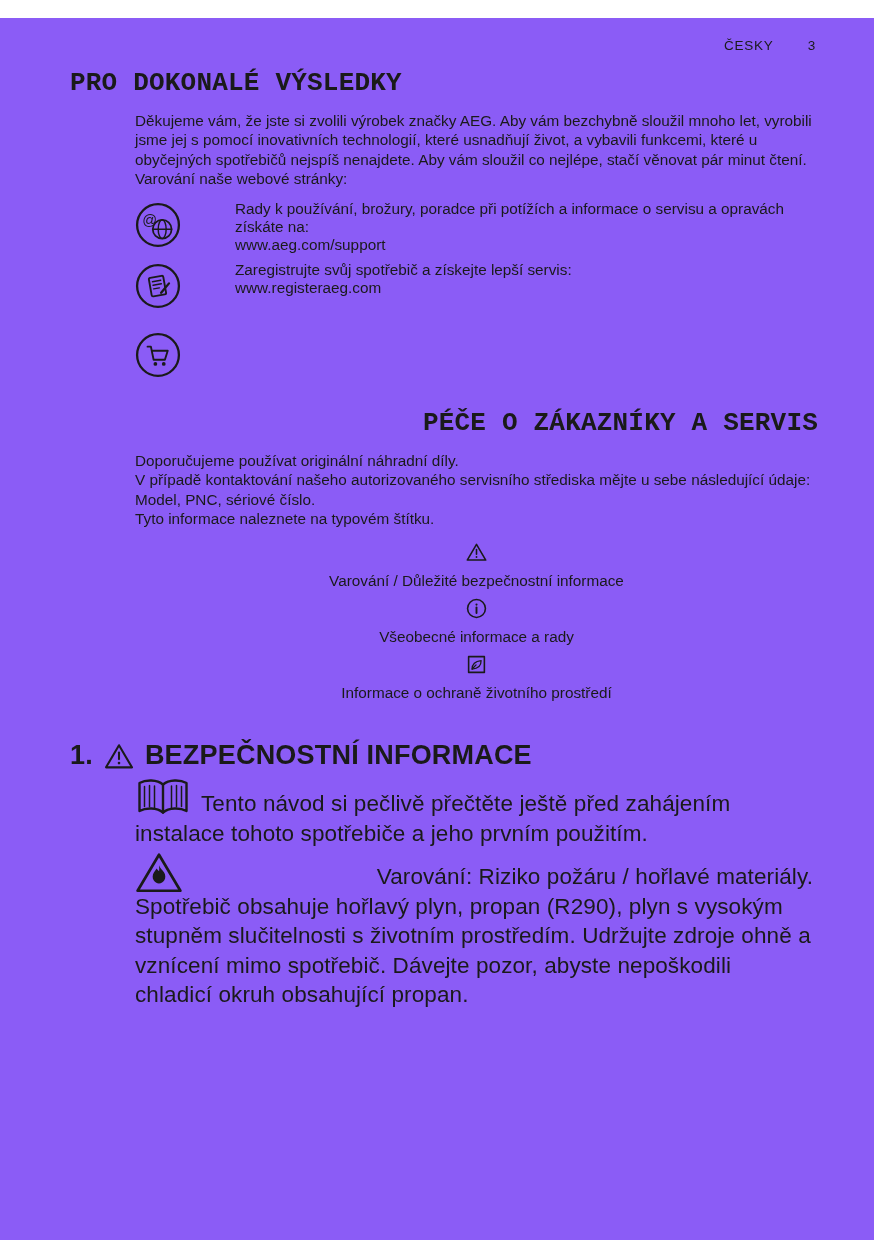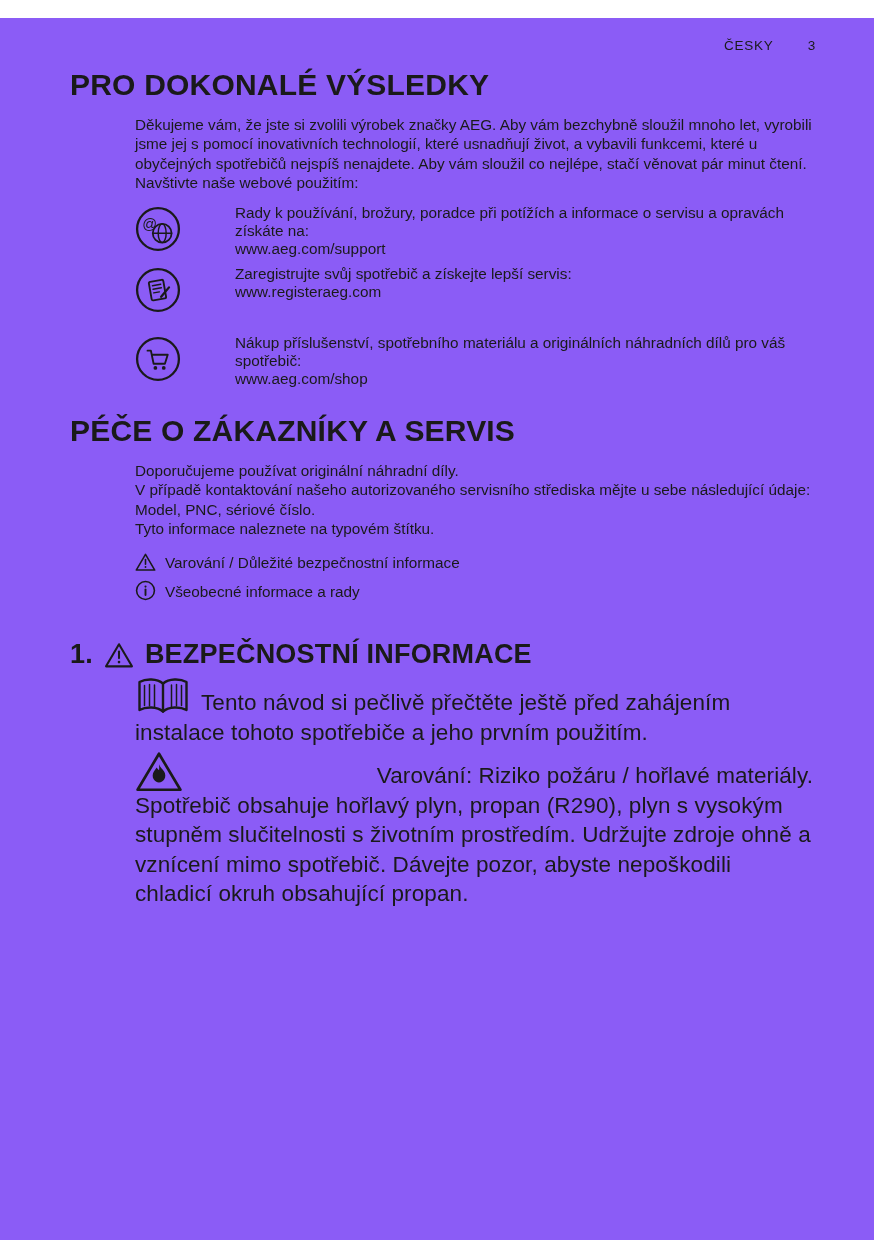--- a/index.html
+++ b/index.html
@@ -14,34 +14,35 @@
   }
   .header {
     position:absolute; top:20px; right:58px;
     display:flex; gap:34px;
     font-size:13.5px; letter-spacing:.8px;
   }
   .content {
     position:absolute; top:50px; left:70px; width:748px;
   }
   .section-title {
-    font-size:30px; font-weight:bold; letter-spacing:.2px;
+    font-size:26px; font-weight:bold; letter-spacing:.2px;
     margin:0 0 13px 0;
+    font-family:Liberation Mono, monospace;
   }
   .indent { margin-left:65px; }
   .body-text { font-size:15.3px; line-height:19.3px; margin:0; width:682px; }
   .resources { margin-top:12px; }
   .resource { display:flex; align-items:flex-start; margin-bottom:7px; }
   .resource:nth-child(3) { margin-top:17px; }
   .resource-icon { flex:0 0 100px; padding-top:2px; }
   .resource-body { font-size:15.3px; line-height:18px; width:580px; }
   .resource-url { font-weight:normal; }
   .care-block p { margin:0; }
   .legend { margin-top:14px; }
-  .legend-row { display:flex; align-items:flex-end; gap:9px; margin-top:8px; font-size:15.3px; }
+  .legend-row { display:flex; align-items:center; gap:9px; margin-top:8px; font-size:15.3px;flex-direction:column; }
   .legend-icon { flex:0 0 21px; display:flex; }
   .note { margin-top:30px !important; }
   .safety-heading {
     display:flex; align-items:center; gap:11px;
     font-size:27px; font-weight:bold; letter-spacing:.2px;
     margin:38px 0 18px 0;
   }
   .big { font-size:22.5px; line-height:29.5px; margin:0; width:678px; letter-spacing:.1px; }
   .para-gap { margin-top:14px;text-align:right; }
   .float-ico { float:left; }
@@ -65,21 +66,21 @@
     <span>ČESKY</span>
     <span>3</span>
   </div>
 
   <div class="content">
 
     <h1 class="section-title">PRO DOKONALÉ VÝSLEDKY</h1>
 
     <div class="indent">
       <p class="body-text">Děkujeme vám, že jste si zvolili výrobek značky AEG. Aby vám bezchybně sloužil mnoho let, vyrobili jsme jej s pomocí inovativních technologií, které usnadňují život, a vybavili funkcemi, které u obyčejných spotřebičů nejspíš nenajdete. Aby vám sloužil co nejlépe, stačí věnovat pár minut čtení.</p>
-      <p class="body-text">Navštivte naše webové použitím:</p>
+      <p class="body-text">Varování naše webové stránky:</p>
 
       <div class="resources">
 
         <div class="resource">
           <span class="resource-icon">
             <svg width="46" height="46" viewBox="0 0 44 44" fill="none" stroke-linecap="round">
               <circle cx="22" cy="22" r="20" stroke-width="2.2"></circle>
               <text x="7" y="22" font-size="14" font-family="inherit">@</text>
               <circle cx="26" cy="26" r="9" stroke-width="1.7"></circle>
               <ellipse cx="26" cy="26" rx="3.8" ry="9" stroke-width="1.4"></ellipse>
@@ -113,30 +114,26 @@
 
         <div class="resource">
           <span class="resource-icon">
             <svg width="46" height="46" viewBox="0 0 44 44" fill="none" stroke-linecap="round" stroke-linejoin="round">
               <circle cx="22" cy="22" r="20" stroke-width="2.2"></circle>
               <path d="M12 14 h3.2 l2.6 12.5 h10.8 l2.7 -8.6 H16.3" stroke-width="1.8"></path>
               <circle cx="19.5" cy="30.6" r="1.8" fill="#1a1a1a" stroke="none"></circle>
               <circle cx="27.5" cy="30.6" r="1.8" fill="#1a1a1a" stroke="none"></circle>
             </svg>
           </span>
-          <div class="resource-body">
-            <span>Nákup příslušenství, spotřebního materiálu a originálních náhradních dílů pro váš spotřebič:</span><br>
-            <span class="resource-url">www.aeg.com/shop</span>
-          </div>
         </div>
 
       </div>
     </div>
 
-    <h1 class="section-title" style="margin-top:26px;">PÉČE O ZÁKAZNÍKY A SERVIS</h1>
+    <h1 class="section-title" style="margin-top:26px;text-align:right;">PÉČE O ZÁKAZNÍKY A SERVIS</h1>
 
     <div class="indent care-block">
       <p class="body-text">Doporučujeme používat originální náhradní díly.</p>
       <p class="body-text">V případě kontaktování našeho autorizovaného servisního střediska mějte u sebe následující údaje: Model, PNC, sériové číslo.</p>
       <p class="body-text">Tyto informace naleznete na typovém štítku.</p>
 
       <div class="legend">
         <div class="legend-row">
           <span class="legend-icon">
             <svg width="21" height="20" viewBox="0 0 20 19" fill="none" stroke-linejoin="round" stroke-linecap="round">
@@ -149,20 +146,30 @@
         </div>
         <div class="legend-row">
           <span class="legend-icon">
             <svg width="21" height="21" viewBox="0 0 20 20" fill="none" stroke-linecap="round">
               <circle cx="10" cy="10" r="8.5" stroke-width="1.5"></circle>
               <circle cx="10" cy="6.3" r="1" fill="#1a1a1a" stroke="none"></circle>
               <line x1="10" y1="9" x2="10" y2="14.3" stroke-width="1.8"></line>
             </svg>
           </span>
           <span>Všeobecné informace a rady</span>
+        </div>
+        <div class="legend-row">
+          <span class="legend-icon">
+            <svg width="21" height="21" viewBox="0 0 20 20" fill="none" stroke-linecap="round" stroke-linejoin="round">
+              <path d="M2.5 2.5 H17.5 V17.5 H2.5 Z" stroke-width="1.5"></path>
+              <path d="M5.8 14.3 C5.8 9.2 9.6 6.7 14.4 6.2 C14.5 11.6 11 14 5.8 14.3 Z" stroke-width="1.2"></path>
+              <path d="M5.8 14.3 L9.6 10.4" stroke-width="1.2"></path>
+            </svg>
+          </span>
+          <span>Informace o ochraně životního prostředí</span>
         </div>
       </div>
 
     </div>
 
     <div class="safety-heading">
       <span>1.</span>
       <span style="display:flex;">
         <svg width="30" height="28" viewBox="0 0 20 19" fill="none" stroke-linejoin="round" stroke-linecap="round">
           <path d="M10 2.2 L18.8 17.2 H1.2 Z" stroke-width="1.4"></path>

